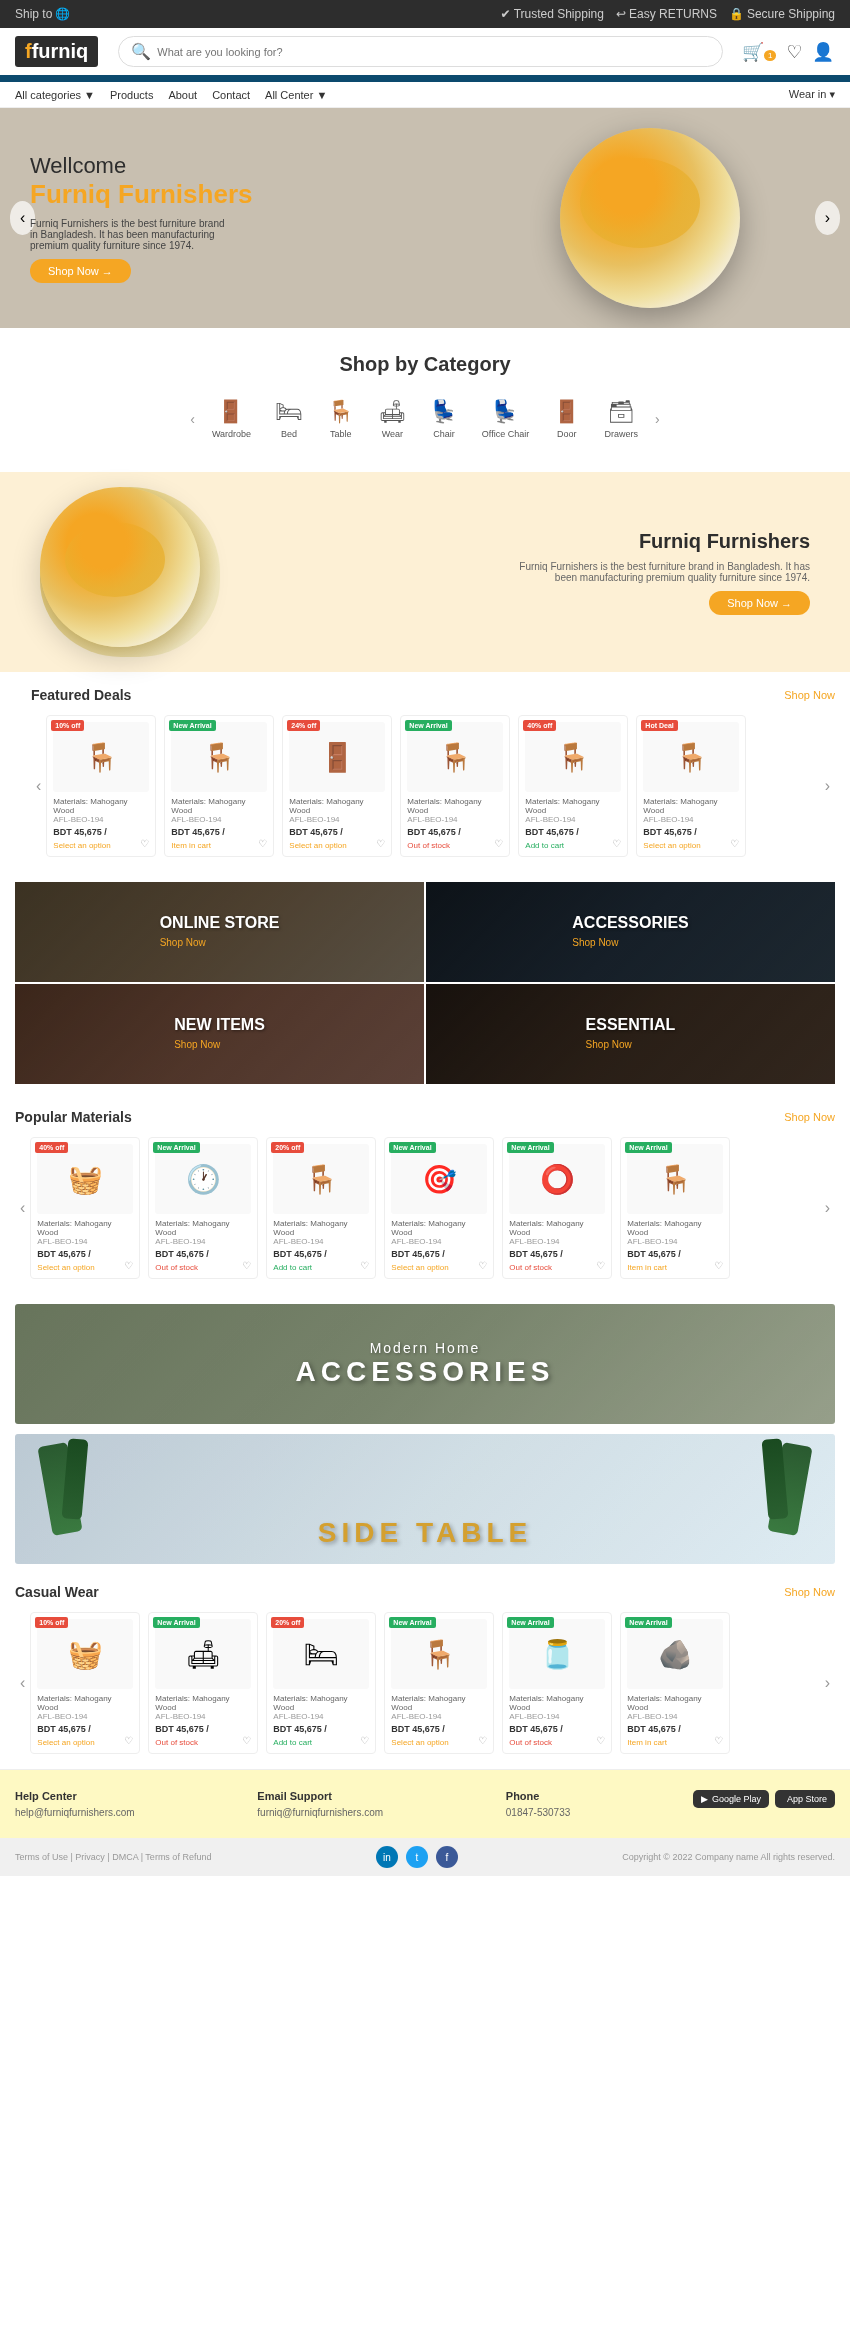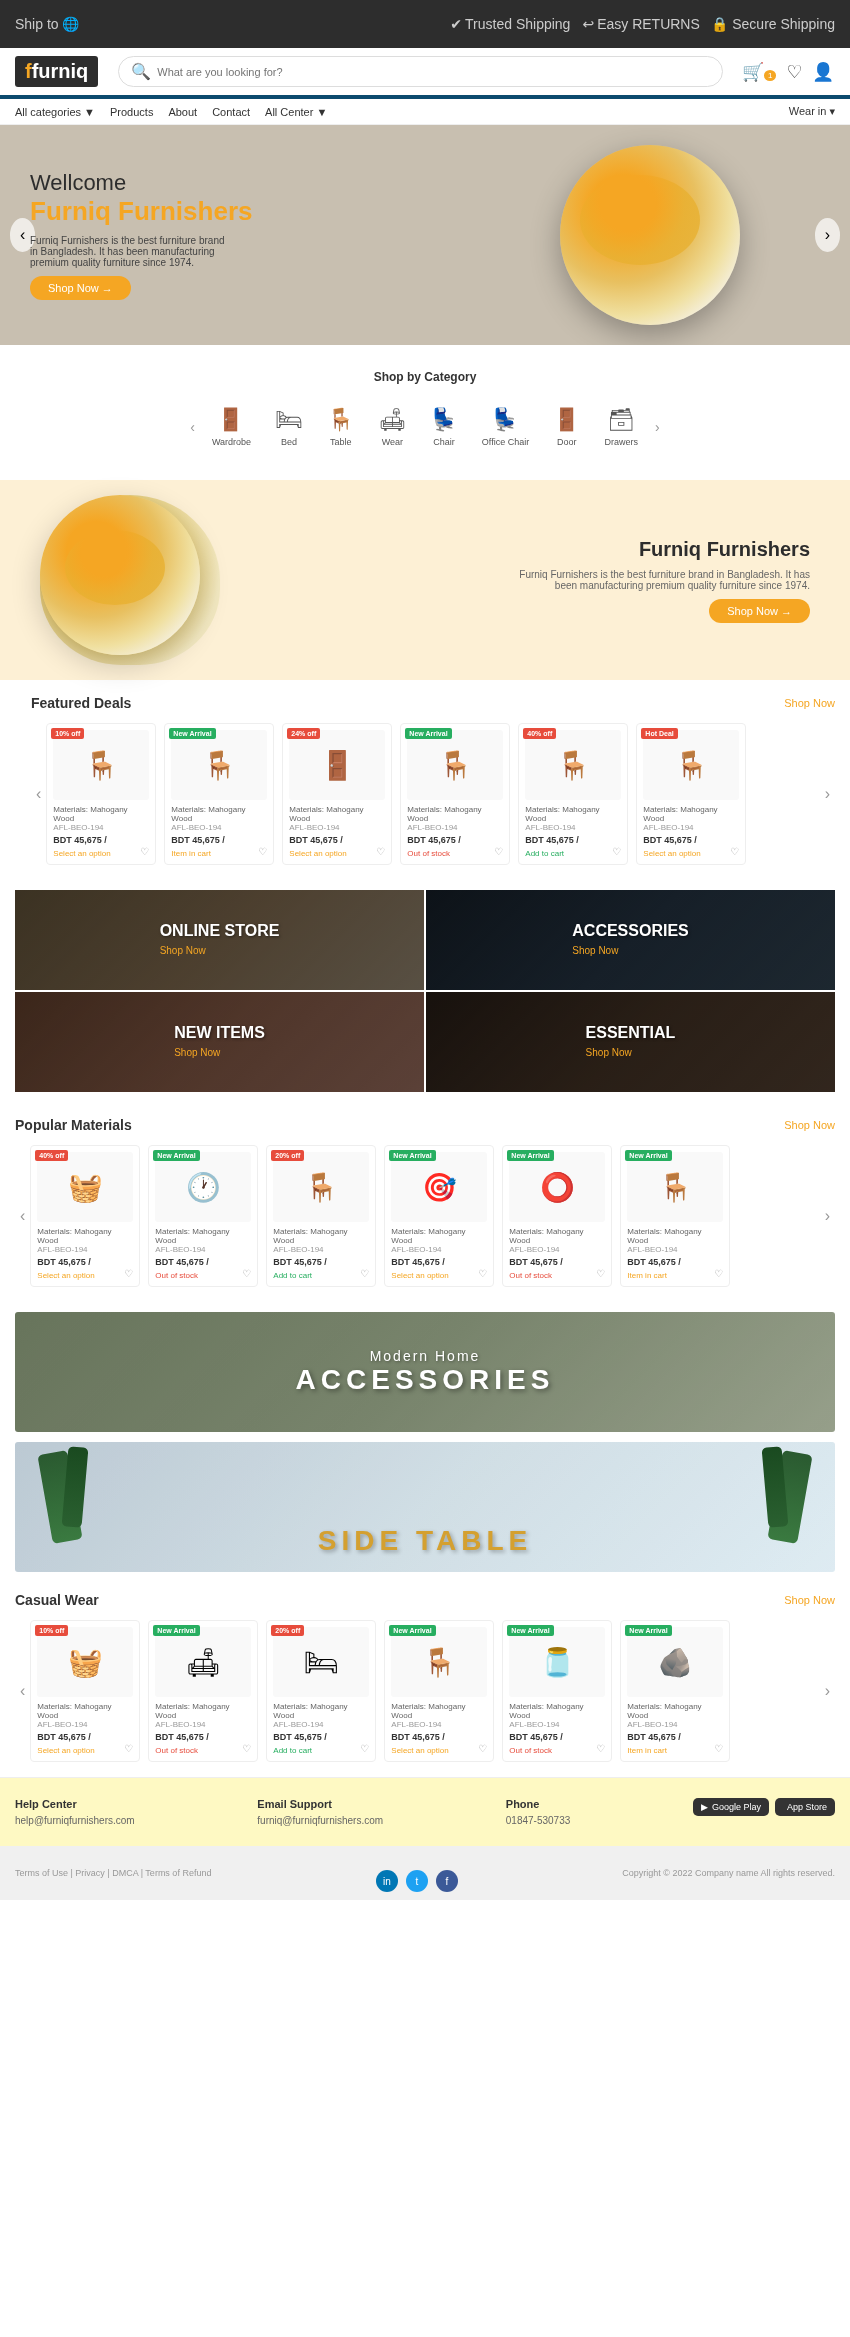--- a/index.html
+++ b/index.html
@@ -1,25 +1,25 @@
 <!DOCTYPE html>
 <html><head>
   <meta charset="utf-8">
   <style>
     * { box-sizing: border-box; margin: 0; padding: 0; }
     body { font-family: Arial, sans-serif; background: #fff; width: 850px; overflow-x: hidden; }
 
     
-    .top-bar { background: #2d2d2d; color: #ccc; font-size: 14px; padding: 16px 15px; display: flex; justify-content: space-between; align-items: center; }
+    .top-bar { background: #2d2d2d; color: #ccc; font-size: 12px; padding: 7px 15px; display: flex; justify-content: space-between; align-items: center; }
     .top-bar-left { display: flex; gap: 6px; }
     .top-bar-right { display: flex; gap: 12px; align-items: center; }
     .top-bar-right span { display: flex; align-items: center; gap: 3px; }
 
     
-    .header { background: #fff; padding: 8px 15px; display: flex; align-items: center; justify-content: space-between; border-bottom: 4px solid #0c4a6e; }
+    .header { background: #fff; padding: 8px 15px; display: flex; align-items: center; justify-content: space-between; border-bottom: 7px solid #0c4a6e; }
     .logo { font-size: 20px; font-weight: bold; color: #333; background: #2d2d2d; padding: 4px 10px; border-radius: 3px; }
     .logo span { color: #f5a623; }
     .search-bar { flex: 1; margin: 0 20px; display: flex; align-items: center; border: 1px solid #ddd; border-radius: 20px; padding: 5px 12px; }
     .search-bar input { border: none; outline: none; width: 100%; font-size: 11px; color: #999; }
     .header-icons { display: flex; gap: 10px; align-items: center; font-size: 18px; color: #333; }
     .cart-count { background: #f5a623; color: #fff; border-radius: 50%; font-size: 8px; padding: 1px 4px; margin-left: -6px; margin-top: -8px; }
 
     
     .nav { padding: 6px 15px; display: flex; align-items: center; justify-content: space-between; border-bottom: 1px solid #eee; font-size: 11px; color: #333; }
     .nav-left { display: flex; gap: 15px; }
@@ -33,21 +33,21 @@
     .hero-text h1 { font-size: 26px; color: #f5a623; font-weight: bold; }
     .hero-text p { font-size: 10px; color: #444; max-width: 200px; margin: 8px 0; }
     .btn-shop { background: #f5a623; color: #fff; border: none; border-radius: 20px; padding: 6px 18px; font-size: 11px; cursor: pointer; }
     .hero-arrow { position: absolute; top: 50%; transform: translateY(-50%); background: rgba(255,255,255,0.7); border: none; cursor: pointer; font-size: 16px; padding: 8px 10px; border-radius: 50%; }
     .hero-arrow-left { left: 10px; }
     .hero-arrow-right { right: 10px; }
     .hero-img { position: absolute; right: 100px; top: 10px; }
 
     
     .section { padding: 25px 15px; }
-    .section-title { text-align: center; font-size: 12px; color: #333; margin-bottom: 15px; }
+    .section-title { text-align: center; font-size: 20px; color: #333; margin-bottom: 15px; }
     .categories { display: flex; align-items: center; justify-content: center; gap: 0; }
     .category-item { text-align: center; padding: 8px 12px; cursor: pointer; }
     .category-item .cat-icon { font-size: 22px; color: #555; margin-bottom: 4px; }
     .category-item span { font-size: 9px; color: #555; display: block; }
     .cat-arrow { font-size: 14px; color: #999; cursor: pointer; padding: 0 5px; }
 
     
     .promo-banner { background: #fdf0d5; padding: 20px 40px; display: flex; align-items: center; justify-content: space-between; height: 200px; }
     .promo-chair { width: 180px; height: 170px; background: radial-gradient(circle at 40% 45%, #f5a623 25%, #e8d080 55%, #f2e8c0 75%); border-radius: 50% 50% 45% 45%; }
     .promo-text { text-align: right; max-width: 300px; }
@@ -92,21 +92,21 @@
     .accessories-banner-text { text-align: center; color: #fff; }
     .accessories-banner-text h4 { font-size: 14px; letter-spacing: 2px; }
     .accessories-banner-text h2 { font-size: 24px; font-weight: bold; letter-spacing: 4px; text-transform: uppercase; }
 
     
     .footer { background: #fef9c3; padding: 20px 15px; display: flex; justify-content: space-between; align-items: flex-start; border-top: 1px solid #eee; }
     .footer-section { font-size: 10px; color: #666; }
     .footer-section h4 { font-size: 11px; font-weight: bold; color: #333; margin-bottom: 5px; }
     .footer-bottom { background: #f0f0f0; padding: 8px 15px; display: flex; justify-content: space-between; align-items: center; font-size: 9px; color: #999; }
     .social-icons { display: flex; gap: 8px; }
-    .social-icon { width: 22px; height: 22px; border-radius: 50%; display: flex; align-items: center; justify-content: center; font-size: 10px; color: #fff; cursor: pointer; margin-top: 16px; }
+    .social-icon { width: 22px; height: 22px; border-radius: 50%; display: flex; align-items: center; justify-content: center; font-size: 10px; color: #fff; cursor: pointer; }
     .si-linkedin { background: #0077b5; }
     .si-twitter { background: #1da1f2; }
     .si-facebook { background: #3b5998; }
     .app-badges { display: flex; gap: 6px; align-items: center; }
     .app-badge { background: #333; color: #fff; border-radius: 5px; padding: 4px 8px; font-size: 9px; display: flex; align-items: center; gap: 4px; cursor: pointer; }
 
     
     .prod-img { width: 100%; height: 70px; display: flex; align-items: center; justify-content: center; background: #f9f9f9; border-radius: 3px; font-size: 28px; }
 
     .popular-section { padding: 15px; }

